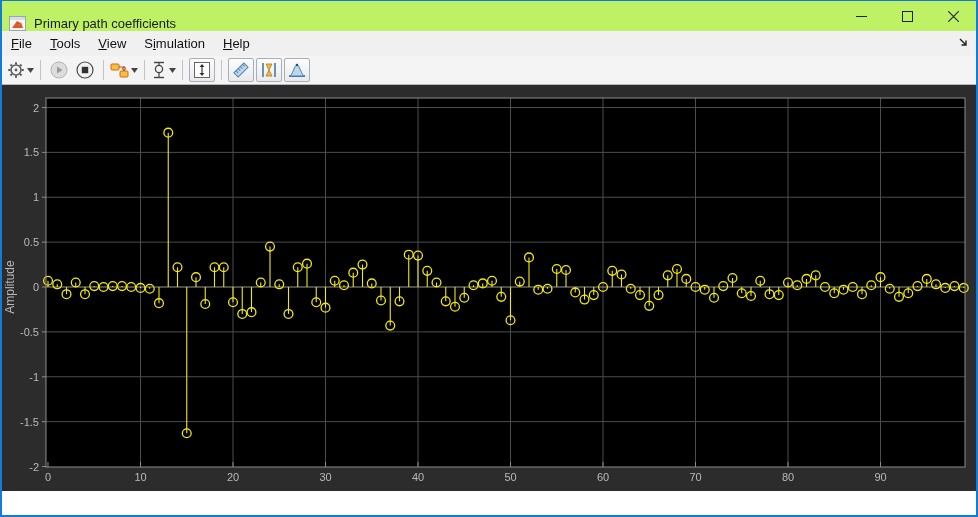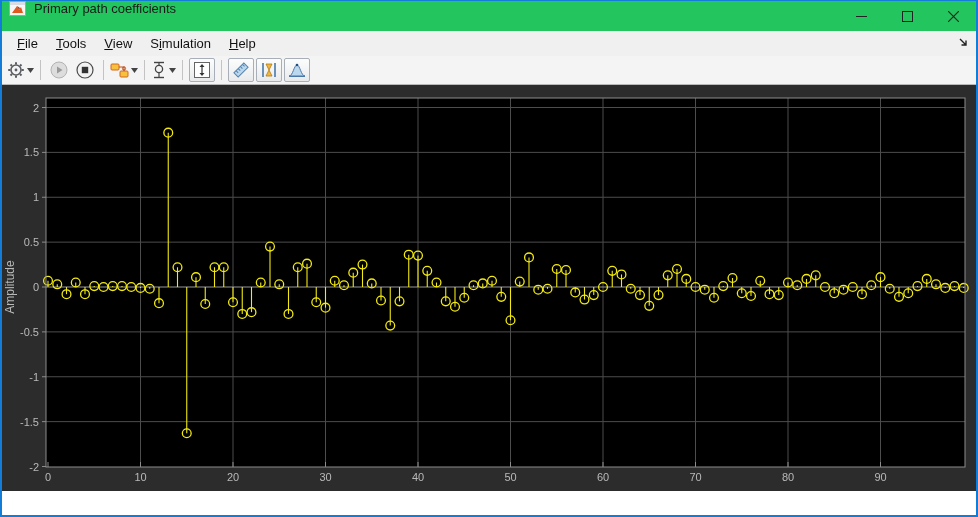--- a/index.html
+++ b/index.html
@@ -8,34 +8,33 @@
 
   .window {
     width: 978px; height: 517px;
     border: 2px solid #127cd8; border-top-width: 1px;
     display: flex; flex-direction: column;
     background: #fff;
   }
 
   
   .title-bar {
-    height: 30px; background: #22c55e; display: flex; align-items: flex-start;
+    height: 30px; background: #bef264; display: flex; align-items: flex-end;
     flex: 0 0 30px;
   }
   .app-icon { width: 17px; height: 15px; margin-left: 7px; display:inline-block; }
   .title-text { font-size: 13px; color: #1a1a1a; margin-left: 8px; flex: 1 1 auto; }
   .win-controls { display: flex; height: 100%; }
   .win-btn { width: 46px; height: 100%; display:flex; align-items:center; justify-content:center; }
 
   
   .menu-bar {
     height: 25px; flex: 0 0 25px; background: #f0f0f0;
     display: flex; align-items: center; font-size: 13px; color:#111;
     position: relative;
-    padding-left: 6px;
   }
   .menu-item { padding: 4px 9px; cursor: default; }
   .menu-item u { text-decoration: underline; }
   .dock-arrow { position: absolute; right: 6px; top: 4px; width: 14px; height: 14px; }
 
   
   .toolbar {
     height: 29px; flex: 0 0 29px; background: #f4f4f4;
     border-bottom: 1px solid #b9b9b9;
     display: flex; align-items: center; padding-left: 4px;

